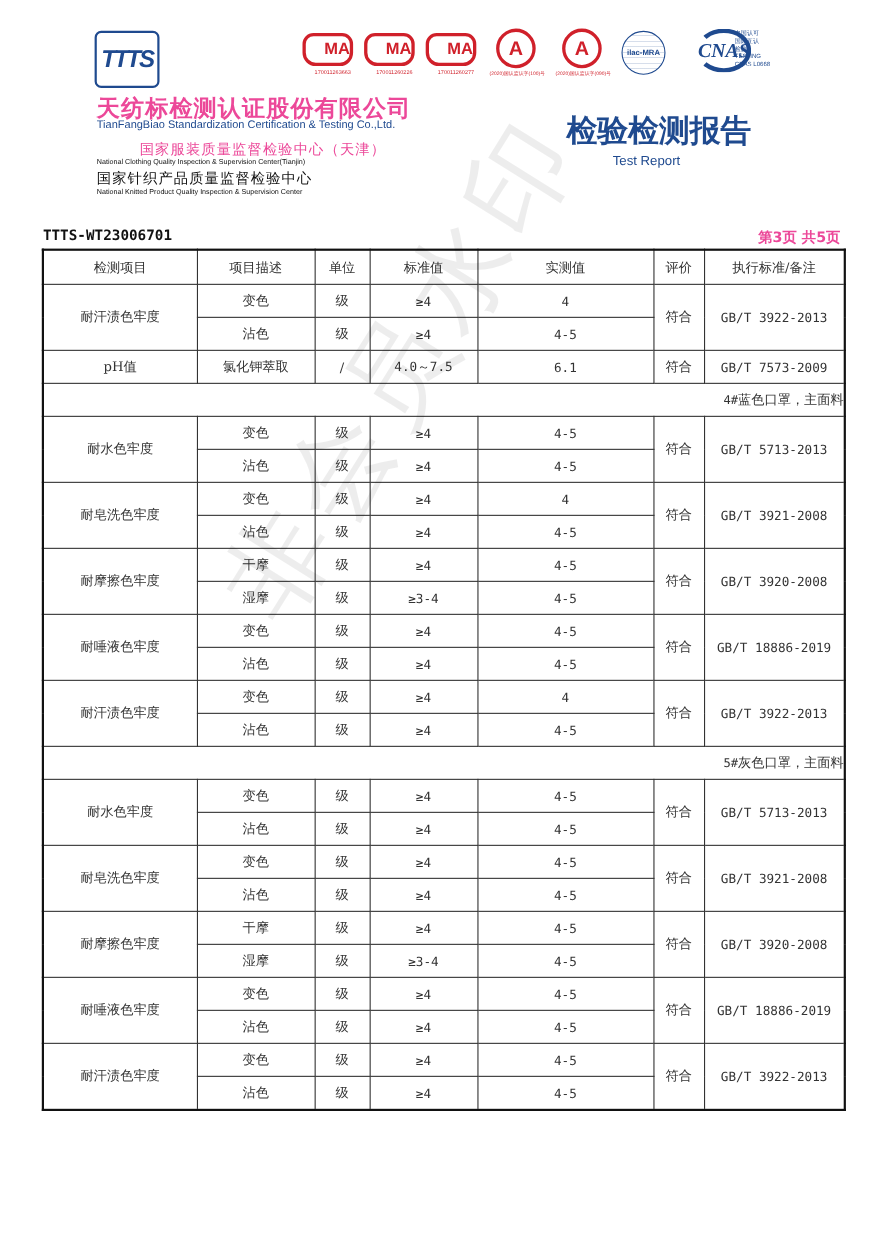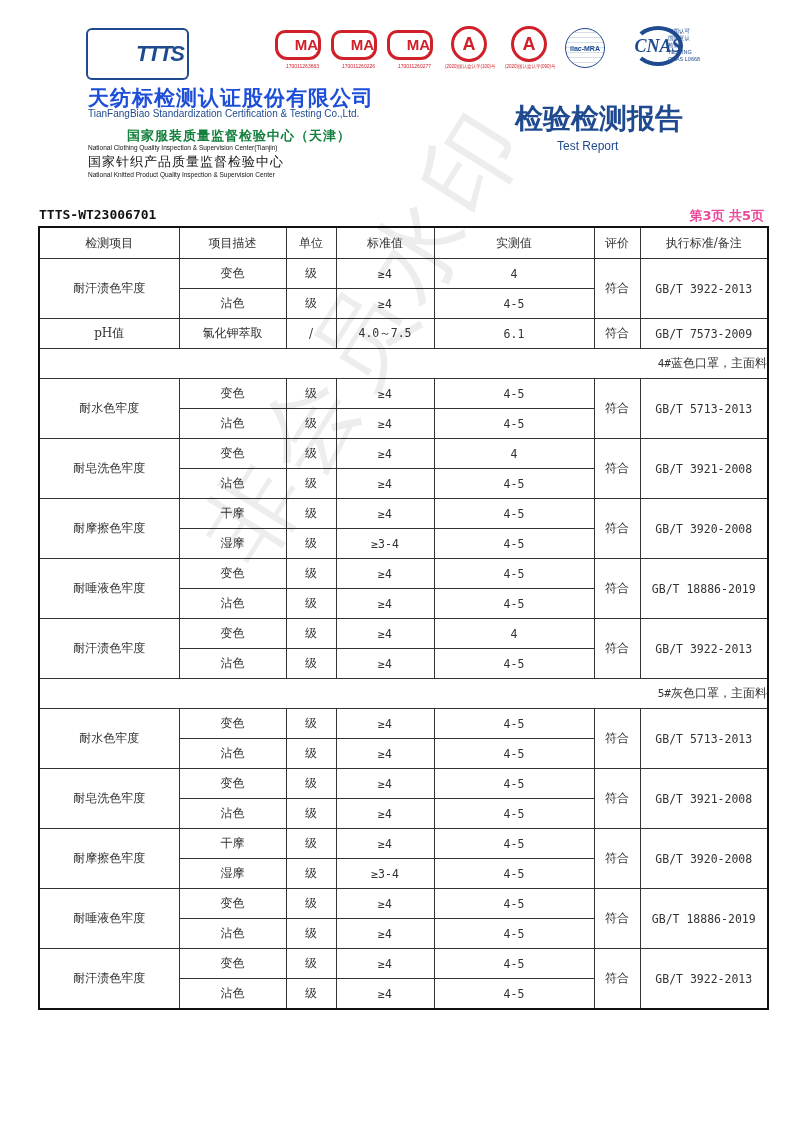--- a/index.html
+++ b/index.html
@@ -1,24 +1,24 @@
 <!DOCTYPE html>
 <html><head>
 <meta charset="utf-8">
 <style>
   html, body { margin:0; padding:0; background:#ffffff; }
   body { width:794px; height:1123px; position:relative; overflow:hidden; font-family:"DejaVu Serif", serif; color:#222; }
 
   
-  .logo-box { position:absolute; left:86px; top:28px; width:55px; height:48px; border:2px solid #1f4a8f; border-radius:6px; display:flex; align-items:center; justify-content:center;padding-left:44px; }
+  .logo-box { position:absolute; left:86px; top:28px; width:55px; height:48px; border:2px solid #1f4a8f; border-radius:6px; display:flex; align-items:center; justify-content:center; }
   .logo-box span { font-family:"Liberation Sans", sans-serif; font-weight:bold; font-style:italic; font-size:22px; color:#1f4a8f; letter-spacing:-2px; }
 
-  .company-cn { position:absolute; left:88px; top:84px; font-family:"DejaVu Sans", sans-serif; font-weight:bold; font-size:21px; color:#1d4ed8; letter-spacing:1px; white-space:nowrap; }
+  .company-cn { position:absolute; left:88px; top:84px; font-family:"DejaVu Sans", sans-serif; font-weight:bold; font-size:21px; color:#ec4899; letter-spacing:1px; white-space:nowrap; }
   .company-en { position:absolute; left:88px; top:108px; font-family:"Liberation Sans", sans-serif; font-size:10px; color:#1f4a8f; white-space:nowrap;text-align:right; }
-  .center1-cn { position:absolute; left:88px; top:127px; font-family:"DejaVu Sans", sans-serif; font-weight:bold; font-size:13px; color:#15803d; white-space:nowrap; letter-spacing:1px;padding-left:39px; }
+  .center1-cn { position:absolute; left:88px; top:127px; font-family:"DejaVu Sans", sans-serif; font-weight:normal; font-size:13px; color:#ec4899; white-space:nowrap; letter-spacing:1px;padding-left:39px; }
   .center1-en { position:absolute; left:88px; top:144px; font-family:"Liberation Sans", sans-serif; font-size:6.5px; color:#111; white-space:nowrap; }
   .center2-cn { position:absolute; left:88px; top:153px; font-family:"DejaVu Sans", sans-serif; font-weight:normal; font-size:13px; color:#111; white-space:nowrap; letter-spacing:1px; }
   .center2-en { position:absolute; left:88px; top:171px; font-family:"Liberation Sans", sans-serif; font-size:6.5px; color:#111; white-space:nowrap; }
 
   .certs { position:absolute; left:275px; top:30px; height:48px; }
   .ma { position:absolute; top:0; width:44px; text-align:right; }
   .ma .mark { width:40px; height:24px; margin:0 auto; border:3px solid #d0202a; border-radius:10px 10px 12px 12px; color:#d0202a; font-family:"Liberation Sans", sans-serif; font-weight:bold; font-size:15px; line-height:24px; box-sizing:content-box; }
   .ma .num { font-family:"Liberation Sans", sans-serif; font-size:5px; color:#d0202a; margin-top:3px; white-space:nowrap; }
   .cal { position:absolute; top:-4px; width:48px; text-align:center; }
   .cal .mark { width:30px; height:30px; margin:0 auto; border:3px solid #d0202a; border-radius:50%; color:#d0202a; font-family:"Liberation Sans", sans-serif; font-weight:bold; font-size:18px; line-height:30px; }

